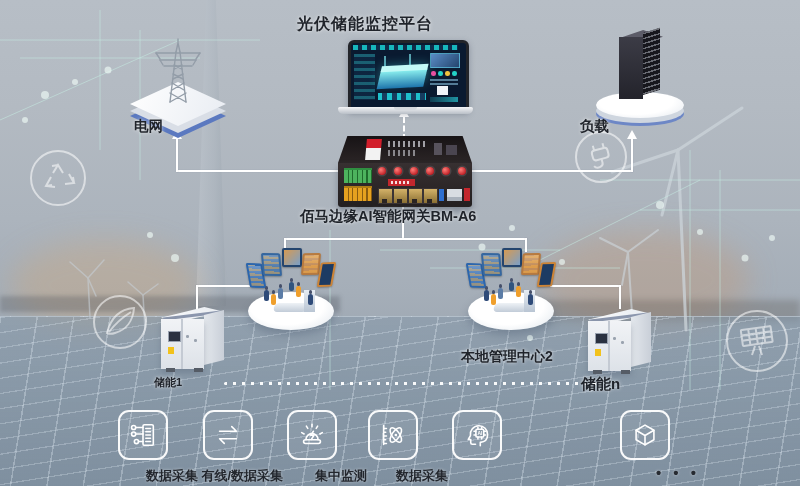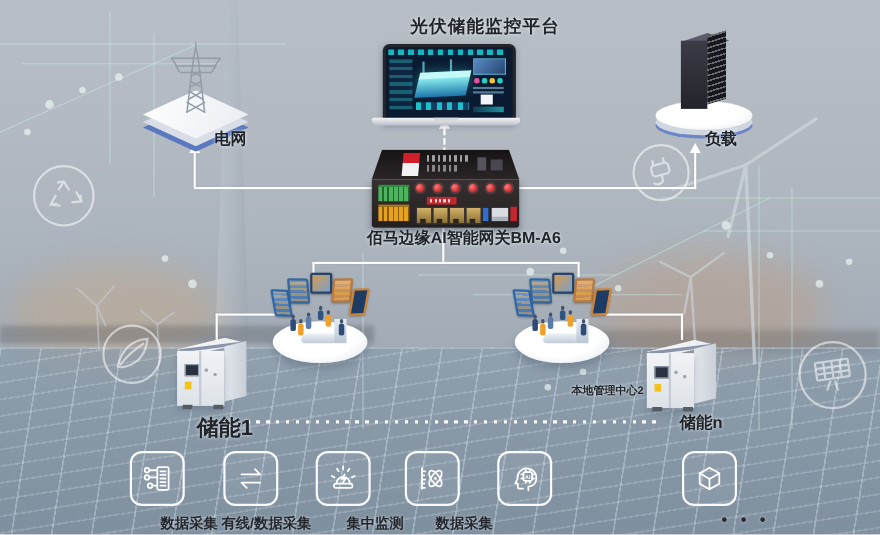--- a/index.html
+++ b/index.html
@@ -27,29 +27,29 @@
 
   
   .cline{position:absolute;background:#fff;z-index:2;box-shadow:0 0 1px rgba(110,122,138,.5);}
   .arrow-up{position:absolute;width:0;height:0;z-index:2;
     border-left:5px solid transparent;border-right:5px solid transparent;border-bottom:9px solid #fff;}
   .dashv{position:absolute;width:0;border-left:2px dashed #fff;z-index:2;}
   .dotline{position:absolute;height:3px;z-index:2;border-radius:2px;
     background:repeating-linear-gradient(90deg,rgba(255,255,255,.95) 0 3px,transparent 3px 9px);}
 
   
-  .lbl{position:absolute;font-weight:700;color:#20242b;text-align:right;z-index:6;
+  .lbl{position:absolute;font-weight:700;color:#20242b;text-align:left;z-index:6;
     text-shadow:0 0 4px rgba(255,255,255,.55),0 0 2px rgba(255,255,255,.45);}
   .title{left:297px;top:14px;width:212px;font-size:16px;letter-spacing:1px;}
   .gw-lbl{left:300px;top:207px;width:210px;font-size:14.5px;}
   .grid-lbl{left:134px;top:117px;width:90px;font-size:14.5px;}
   .load-lbl{left:580px;top:117px;width:90px;font-size:14.5px;}
   .mc1-lbl{left:232px;top:346px;width:124px;font-size:15px;}
-  .mc2-lbl{left:461px;top:348px;width:124px;font-size:10px;}
-  .st1-lbl{left:154px;top:375px;width:76px;font-size:20px;}
+  .mc2-lbl{left:461px;top:348px;width:124px;font-size:14px;}
+  .st1-lbl{left:154px;top:375px;width:76px;font-size:11px;}
   .stn-lbl{left:581px;top:375px;width:76px;font-size:15px;}
 
   
   .laptop-screen{left:348px;top:40px;width:115px;height:66px;background:#0a1a30;z-index:4;
     border:3px solid #23252a;border-radius:6px 6px 2px 2px;box-shadow:0 2px 6px rgba(70,80,100,.4);}
   .lt{position:absolute;}
   .lt-topbar{left:2px;top:2px;width:105px;height:5px;
     background:repeating-linear-gradient(90deg,#17b7bd 0 5px,#0e2c4a 5px 9px);}
   .lt-lpanel{left:3px;top:11px;width:21px;height:46px;opacity:.85;
     background:repeating-linear-gradient(180deg,rgba(45,175,190,.55) 0 3px,rgba(20,60,95,.4) 3px 7px);}

